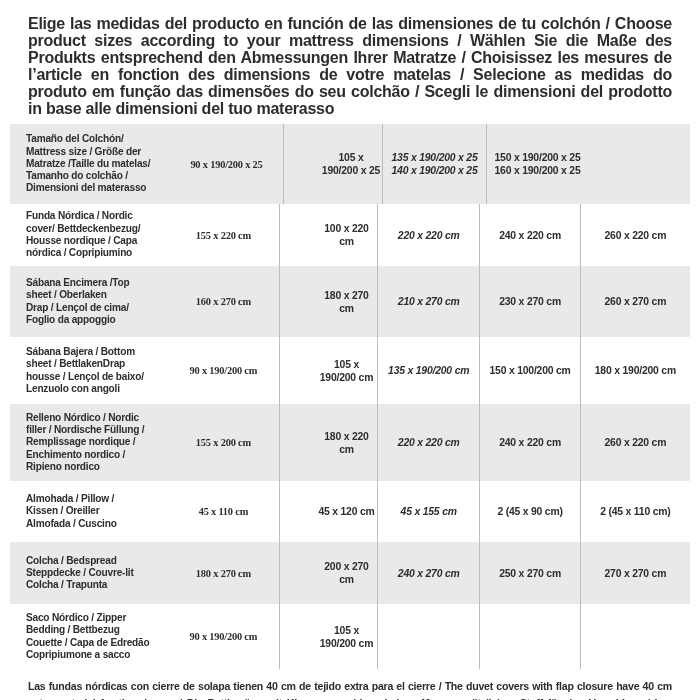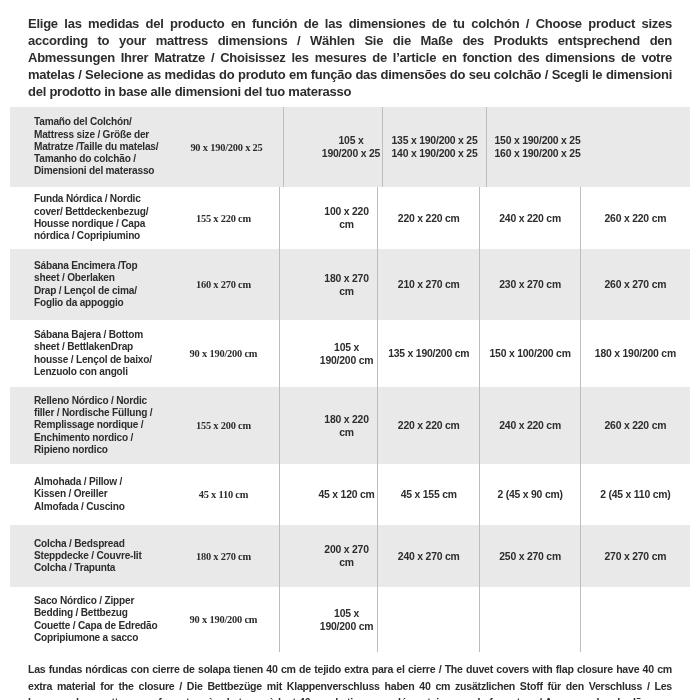--- a/index.html
+++ b/index.html
@@ -9,21 +9,21 @@
   }
   html,body{margin:0;padding:0;}
   body{
     width:700px;height:700px;overflow:hidden;background:#ffffff;
     font-family:"Liberation Sans","DejaVu Sans",sans-serif;
     color:var(--text);
     -webkit-font-smoothing:antialiased;
   }
   .intro{
     margin:15px 28px 7px 28px;
-    font-size:13px;font-weight:700;line-height:17px;
+    font-size:16px;font-weight:700;line-height:17px;
     letter-spacing:-0.25px;
     text-align:justify;
     color:var(--text);
   }
   .size-table{
     margin:0 10px;
     width:680px;
     display:flex;flex-direction:column;
   }
   .tr{display:flex;width:100%;}
@@ -41,26 +41,26 @@
     display:flex;align-items:center;justify-content:center;
     text-align:center;
     font-size:10.4px;font-weight:700;line-height:13px;
     letter-spacing:-0.2px;
     white-space:pre-line;
     color:var(--text);
   }
   .td.label{
     width:160px;
     justify-content:flex-start;text-align:left;
-    padding-left:24px;padding-right:4px;
+    padding-left:16px;padding-right:4px;
     font-size:10.1px;line-height:12.3px;
   }
   .td:nth-child(2){width:113px;font-family:Liberation Serif, serif;}
   .td:nth-child(3){width:99px;padding-left:36px;}
-  .td:nth-child(4){width:104px;}
+  .td:nth-child(4){width:104px;font-style:italic;}
   .td:nth-child(5){width:102px;}
   .td:nth-child(6){width:112px;}
   .td:nth-child(n+3){border-left:1px solid var(--divider);}
   .note{
     margin:9px 28px 0 28px;
     font-size:10.6px;font-weight:700;line-height:16.5px;
     letter-spacing:-0.25px;
     text-align:justify;
     color:var(--text);
   }

